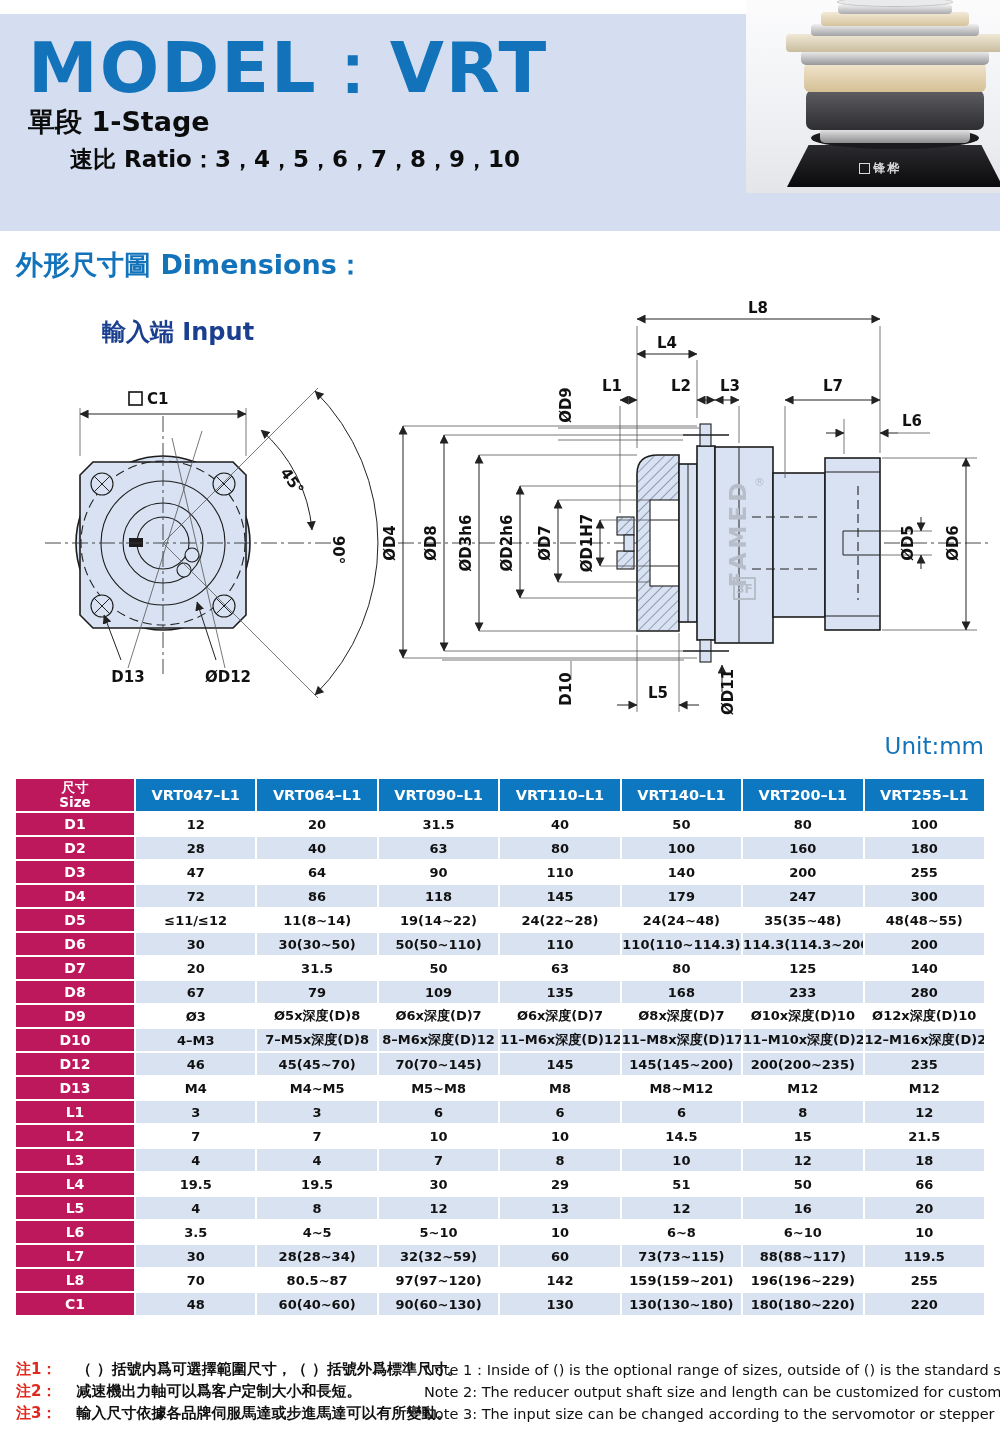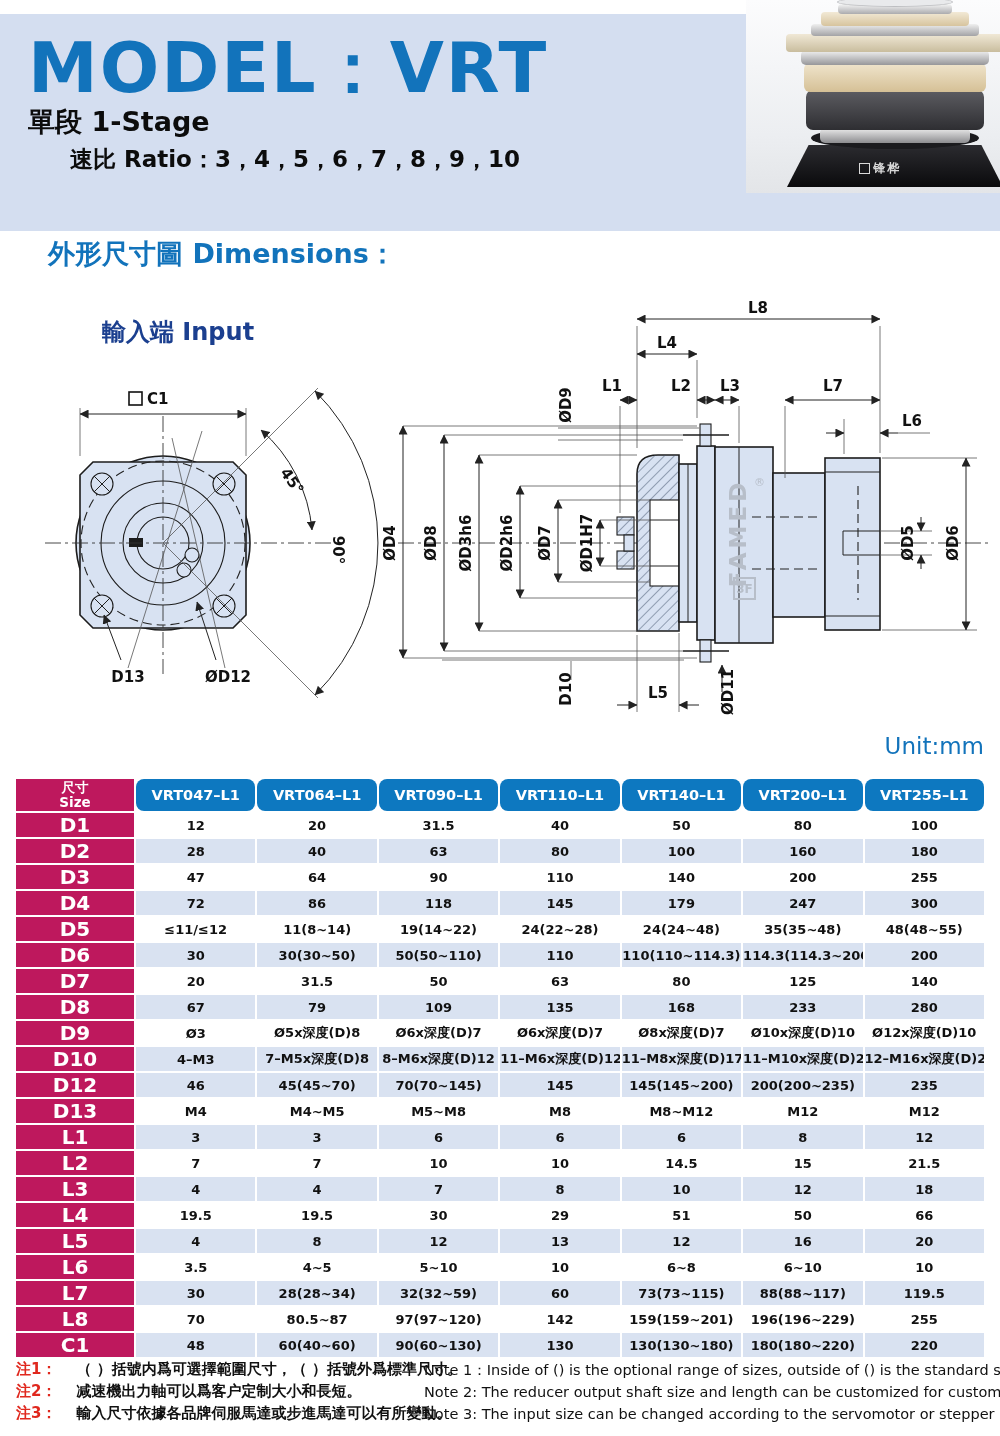--- a/index.html
+++ b/index.html
@@ -23,42 +23,42 @@
   .g-s4{bottom:128px;width:188px;height:15px;background:linear-gradient(180deg,#f4f4f4,#97979a);border-radius:5px;}
   .g-s5{bottom:141px;width:218px;height:18px;background:linear-gradient(180deg,#f0e8d6,#c9bd9e);border-radius:4px;}
   .g-s6{bottom:157px;width:168px;height:12px;background:linear-gradient(180deg,#efefef,#a3a3a6);border-radius:4px;}
   .g-s7{bottom:167px;width:148px;height:14px;background:linear-gradient(180deg,#f2e9d6,#d7c49e);border-radius:4px;}
   .g-s8{bottom:179px;width:114px;height:10px;background:linear-gradient(180deg,#f5f5f5,#ababae);border-radius:4px;}
   .g-cap{bottom:186px;width:114px;height:8px;background:#e9eaec;border:1px solid #bdbec1;border-radius:50%;}
   .g-brand{bottom:16px;left:38% !important;transform:none !important;color:#d9d9d9;font-size:12px;
            letter-spacing:2px;font-weight:600;display:flex;align-items:center;gap:3px;}
   .g-brand .bx{display:inline-block;width:11px;height:11px;border:1.5px solid #d9d9d9;box-sizing:border-box;}
   
-  .dims-heading{position:absolute;left:16px;top:236px;font-size:27px;font-weight:bold;color:#1273bb;margin-left:32px;}
+  .dims-heading{position:absolute;left:16px;top:247px;font-size:27px;font-weight:bold;color:#1273bb;}
   .input-title{position:absolute;left:102px;top:316px;font-size:24px;font-weight:bold;color:#1b3f8f;text-align:right;}
   .unit{position:absolute;right:16px;top:733px;font-size:23px;font-weight:500;color:#1273bb;}
   
   svg.drawing{position:absolute;left:0;top:288px;}
   .ol{fill:#d8e2f2;stroke:#1c1c1c;stroke-width:1.6;}
   .ol2{fill:#d8e2f2;stroke:#1c1c1c;stroke-width:1.1;}
   .thin{stroke:#555;stroke-width:0.8;fill:none;}
   .dim{stroke:#222;stroke-width:1;fill:none;}
   .cl{stroke:#333;stroke-width:0.9;stroke-dasharray:16 4 3 4;fill:none;}
   .dash{stroke:#222;stroke-width:1.1;stroke-dasharray:9 5;fill:none;}
   .hx{fill:url(#hatch);stroke:none;opacity:.8;}
   text.lbl{font-size:15px;font-weight:600;fill:#111;font-family:"DejaVu Sans","Liberation Sans",sans-serif;}
   text.wm{font-size:23px;font-weight:bold;fill:#b7bec9;letter-spacing:4px;}
   
   table.spec{position:absolute;left:14px;top:777px;width:972px;border-collapse:separate;border-spacing:2px;
              table-layout:fixed;}
   table.spec td,table.spec th{text-align:center;vertical-align:middle;padding:0;overflow:hidden;white-space:nowrap;}
   th.corner,td.rowhead{background:#be185d;color:#fff;}
-  th.colhead{background:#0d78c0;color:#fff;font-size:14.5px;font-weight:bold;height:32px;border-radius:8px;}
+  th.colhead{background:#0d78c0;color:#fff;font-size:14.5px;font-weight:bold;height:32px;}
   th.corner{font-size:13.5px;font-weight:bold;line-height:15px;}
-  td.rowhead{font-size:20px;font-weight:bold;height:22px;}
+  td.rowhead{font-size:14px;font-weight:bold;height:22px;}
   td.cell{background:#fff;font-size:13px;font-weight:bold;color:#111;}
   tr.shade td.cell{background:#d9e2f1;}
   
   .notes-zh{position:absolute;left:16px;top:1358px;width:400px;font-size:15px;font-weight:bold;line-height:22px;color:#111;}
   .notes-en{position:absolute;left:424px;top:1359px;width:572px;font-size:14.5px;line-height:22px;color:#111;}
   .note-tag{color:#e0281e;margin-right:20px;}
   .note-line{white-space:nowrap;}
 </style>
 </head>
 <body>

